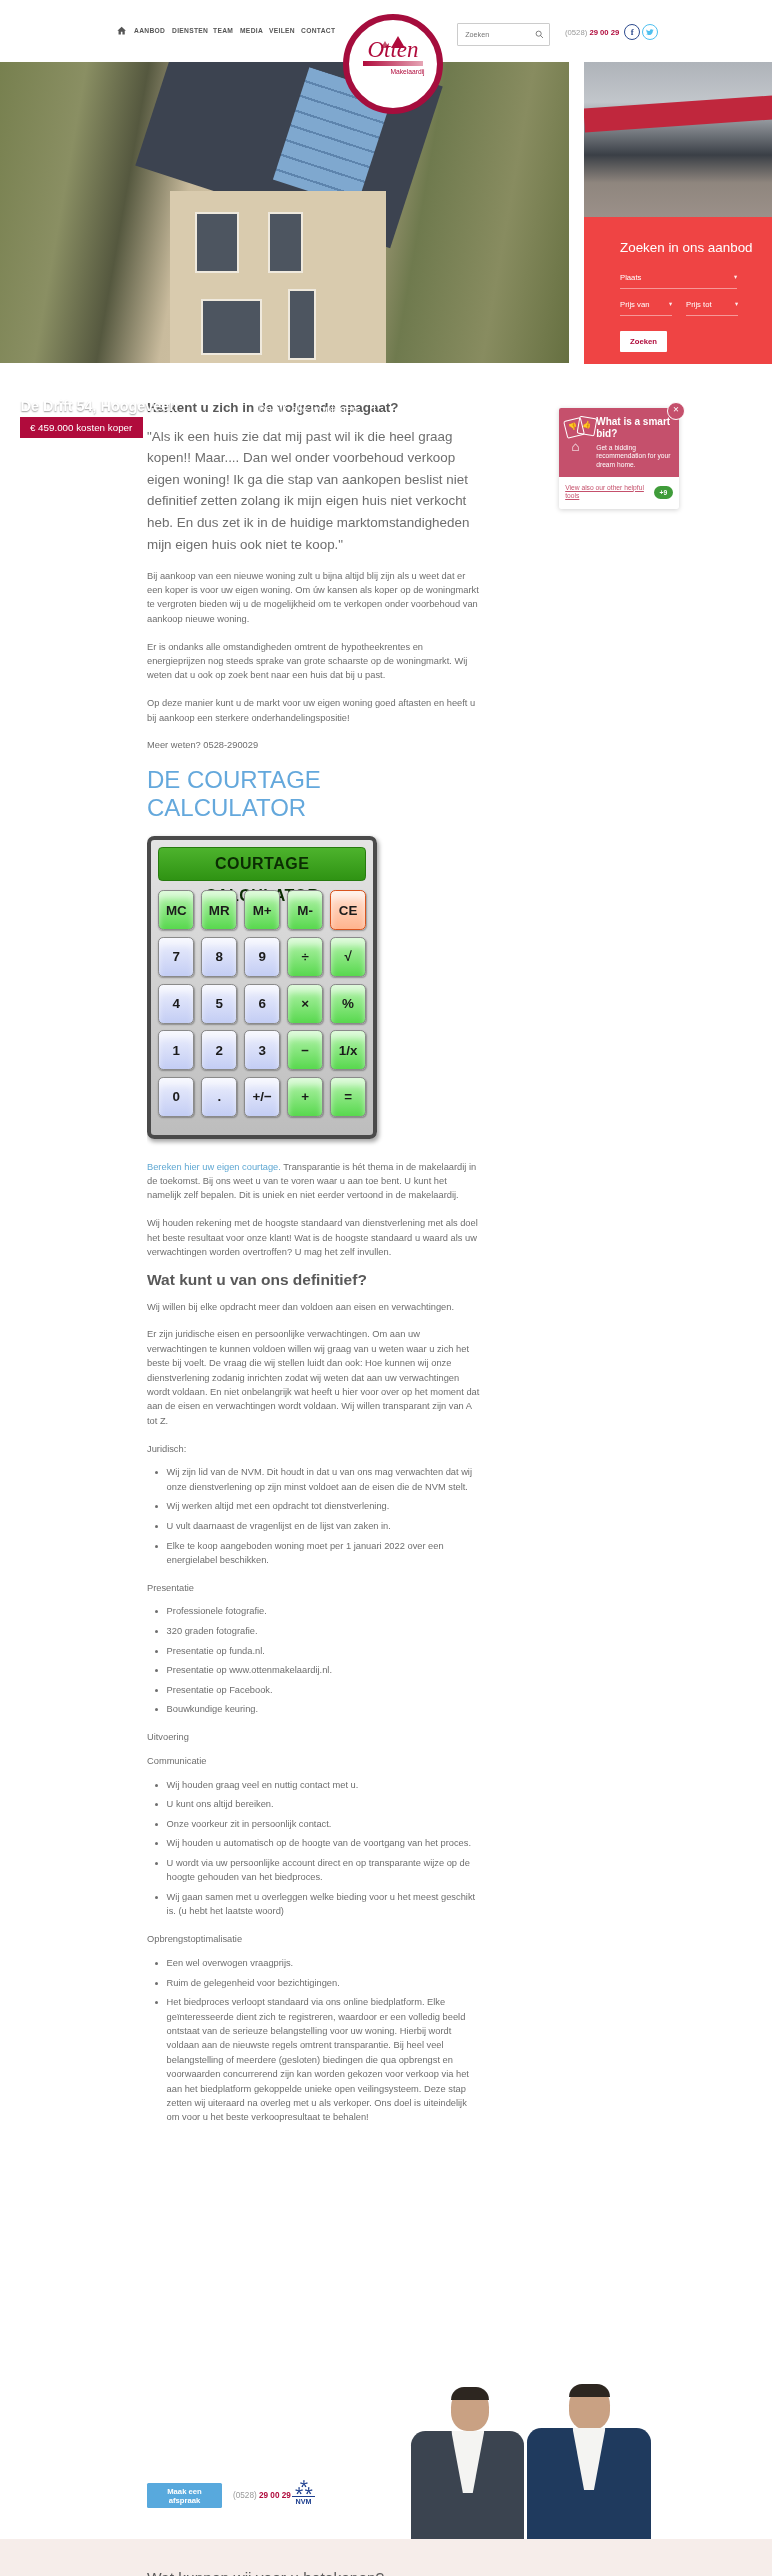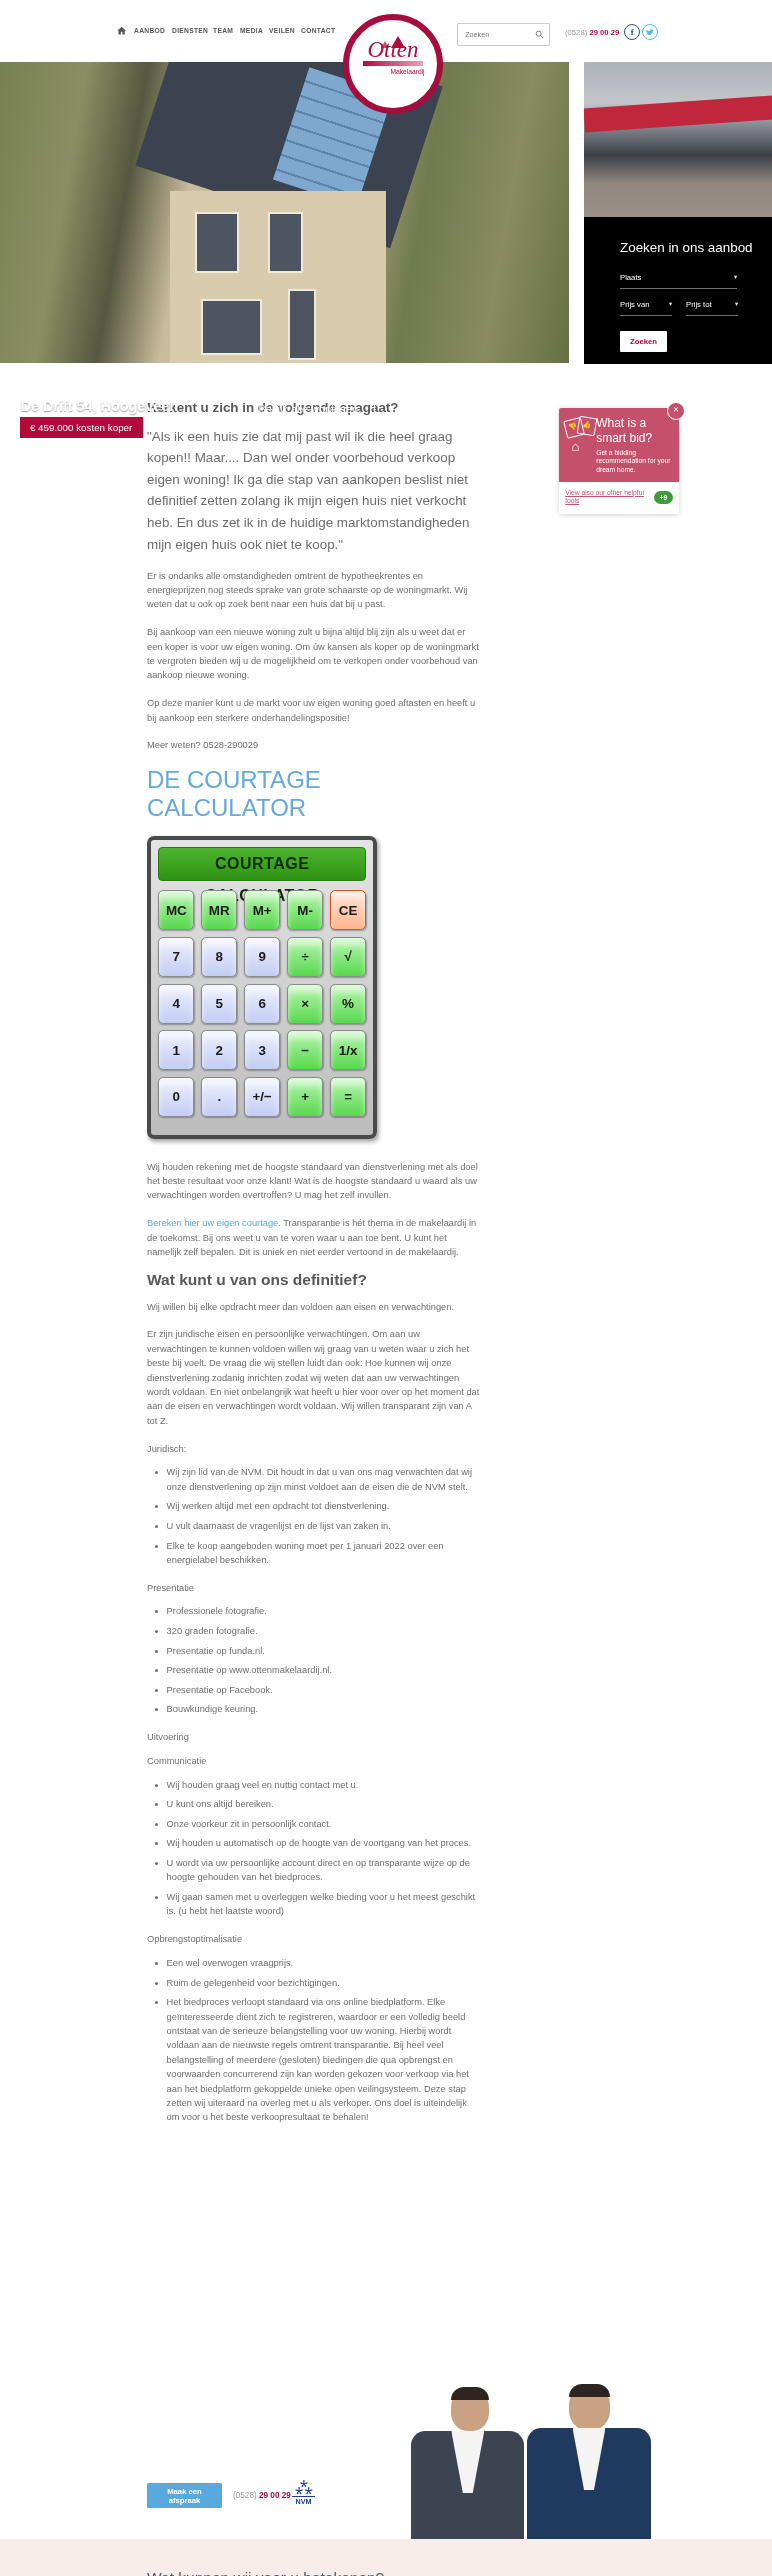--- a/index.html
+++ b/index.html
@@ -36,38 +36,38 @@
   #facade{position:absolute;left:170px;top:129px;width:216px;height:173px;background:#d9cbae;}
   .win{position:absolute;background:#4d5560;border:2.6px solid #efe9dd;}
   #hero-badge{position:absolute;left:19.6px;top:308px;background:#b00b3c;color:#fff;font-size:9.8px;padding:5.2px 10.3px;z-index:5;margin-top:47px;}
   #hero-addr{position:absolute;left:20.6px;top:336px;color:#fff;font-size:14.4px;font-weight:700;z-index:5;text-shadow:0 0.5px 1.5px rgba(0,0,0,.4);}
   #hero-cta{position:absolute;left:242px;top:332px;border:0.5px solid #fff;color:#fff;background:transparent;
      font-size:11px;padding:7.7px 15.5px;cursor:pointer;z-index:5;font-family:inherit;}
   #office-photo{position:absolute;left:584px;top:0;width:189px;height:155px;overflow:hidden;cursor:pointer;
      background:linear-gradient(#aeb3b9 0%,#c2c6cb 26%,#3a3f46 60%,#8f867e 78%,#9b9089 100%);}
   #awning{position:absolute;left:0;top:40px;width:189px;height:24px;background:#c0273d;transform:rotate(-4deg);}
   
-  #spanel{position:absolute;left:584px;top:155px;width:189px;height:147px;background:#000000;color:#fff;}
+  #spanel{position:absolute;left:584px;top:155px;width:189px;height:147px;background:#ef4444;color:#fff;}
   #spanel h2{font-weight:300;font-size:13.4px;margin:23px 0 0 36px;}
   .sfield{position:absolute;font-size:7.7px;color:#fff;cursor:pointer;border-bottom:0.5px solid rgba(255,255,255,.45);padding-bottom:6.2px;}
   .sfield .chev{float:right;font-size:6.2px;opacity:.9;}
   #f-plaats{left:36px;top:56px;width:117px;}
   #f-van{left:36px;top:83px;width:52px;}
   #f-tot{left:102px;top:83px;width:52px;}
   #s-btn{position:absolute;left:36px;top:114px;width:47px;height:20.6px;background:#fff;color:#b00b3c;border:0;border-radius:1px;font-size:7.7px;font-weight:bold;cursor:pointer;font-family:inherit;}
   
   #widget{position:absolute;left:559px;top:408px;width:120px;z-index:20;box-shadow:0 1px 5.2px rgba(0,0,0,.18);border-radius:2.1px;background:#fff;}
   #widget-head{background:#c5506c;border-radius:2.1px 2.1px 0 0;padding:8.2px 6.2px 7.2px 5.2px;display:flex;}
   #widget-ic{width:32px;flex:none;position:relative;height:40px;}
   #widget-ic .card{position:absolute;width:15.5px;height:15.5px;border:1px solid #fff;border-radius:2.1px;}
   #widget-ic .c1{left:1px;top:3.1px;transform:rotate(-14deg);}
   #widget-ic .c2{left:13.4px;top:1px;transform:rotate(10deg);}
   #widget-ic .thumb{color:#fff;font-size:7.2px;line-height:14.4px;display:block;text-align:center;}
   #widget-ic .house{position:absolute;left:7.2px;top:23px;color:#fff;font-size:13.4px;}
-  #widget-title{color:#fff;font-weight:normal;font-size:12px;line-height:1.2;}
+  #widget-title{color:#fff;font-weight:bold;font-size:10px;line-height:1.2;}
   #widget-body{color:#fff;font-size:6.7px;margin-top:3.6px;line-height:1.3;}
   #widget-foot{padding:6.7px 6.2px 7.7px;display:flex;align-items:center;}
   #widget-link{color:#c5506c;font-size:6.7px;text-decoration:underline;cursor:pointer;line-height:1.3;flex:1;}
   #widget-badge{background:#3f9c3a;color:#fff;font-size:6.7px;font-weight:bold;border-radius:7.2px;padding:3.1px 5.7px;cursor:pointer;}
   #widget-close{position:absolute;right:-6.2px;top:-6.2px;width:16.5px;height:16.5px;background:#c5506c;border:1px solid #fff;color:#fff;
       border-radius:50%;text-align:center;line-height:14.4px;font-size:7.7px;cursor:pointer;}
   
   #article{position:absolute;left:147px;top:401px;width:335px;height:2020px;overflow:hidden;font-size:9.3px;line-height:14.4px;color:#6e6e6e;}
   #article h1{color:#c22557;font-weight:300;font-size:23px;line-height:28px;margin:0 0 12.4px;}
   #article h3{color:#595959;font-weight:bold;font-size:13.4px;margin:0 0 10.3px;}
@@ -203,22 +203,22 @@
   <div id="widget-foot">
     <span id="widget-link">View also our other helpful tools</span>
     <span id="widget-badge">+9</span>
   </div>
   <div id="widget-close">✕</div>
 </div>
 
 <div id="article">
   <h3>Herkent u zich in de volgende spagaat?</h3>
   <p class="quote">"Als ik een huis zie dat mij past wil ik die heel graag kopen!! Maar.... Dan wel onder voorbehoud verkoop eigen woning! Ik ga die stap van aankopen beslist niet definitief zetten zolang ik mijn eigen huis niet verkocht heb. En dus zet ik in de huidige marktomstandigheden mijn eigen huis ook niet te koop."</p>
+  <p>Bij aankoop van een nieuwe woning zult u bijna altijd blij zijn als u weet dat er een koper is voor uw eigen woning. Om úw kansen als koper op de woningmarkt te vergroten bieden wij u de mogelijkheid om te verkopen onder voorbehoud van aankoop nieuwe woning.</p>
   <p>Er is ondanks alle omstandigheden omtrent de hypotheekrentes en energieprijzen nog steeds sprake van grote schaarste op de woningmarkt. Wij weten dat u ook op zoek bent naar een huis dat bij u past.</p>
-  <p>Bij aankoop van een nieuwe woning zult u bijna altijd blij zijn als u weet dat er een koper is voor uw eigen woning. Om úw kansen als koper op de woningmarkt te vergroten bieden wij u de mogelijkheid om te verkopen onder voorbehoud van aankoop nieuwe woning.</p>
   <p>Op deze manier kunt u de markt voor uw eigen woning goed aftasten en heeft u bij aankoop een sterkere onderhandelingspositie!</p>
   <p>Meer weten? 0528-290029</p>
   <div id="calc-h">DE COURTAGE CALCULATOR</div>
 
   <div id="calc">
     <div id="calc-title">COURTAGE CALCULATOR</div>
     <div id="keys">
       <button class="key mem">MC</button>
       <button class="key mem">MR</button>
       <button class="key mem">M+</button>
@@ -240,22 +240,22 @@
       <button class="key op">−</button>
       <button class="key op">1/x</button>
       <button class="key dig">0</button>
       <button class="key dig">.</button>
       <button class="key dig">+/−</button>
       <button class="key op">+</button>
       <button class="key op">=</button>
     </div>
   </div>
 
+  <p><a class="blue">Bereken hier uw eigen courtage.</a><span> Transparantie is hét thema in de makelaardij in de toekomst. Bij ons weet u van te voren waar u aan toe bent. U kunt het namelijk zelf bepalen. Dit is uniek en niet eerder vertoond in de makelaardij.</span></p>
   <p>Wij houden rekening met de hoogste standaard van dienstverlening met als doel het beste resultaat voor onze klant! Wat is de hoogste standaard u waard als uw verwachtingen worden overtroffen? U mag het zelf invullen.</p>
-  <p><a class="blue">Bereken hier uw eigen courtage.</a><span> Transparantie is hét thema in de makelaardij in de toekomst. Bij ons weet u van te voren waar u aan toe bent. U kunt het namelijk zelf bepalen. Dit is uniek en niet eerder vertoond in de makelaardij.</span></p>
   <h2>Wat kunt u van ons definitief?</h2>
   <p>Wij willen bij elke opdracht meer dan voldoen aan eisen en verwachtingen.</p>
   <p>Er zijn juridische eisen en persoonlijke verwachtingen. Om aan uw verwachtingen te kunnen voldoen willen wij graag van u weten waar u zich het beste bij voelt. De vraag die wij stellen luidt dan ook: Hoe kunnen wij onze dienstverlening zodanig inrichten zodat wij weten dat aan uw verwachtingen wordt voldaan. En niet onbelangrijk wat heeft u hier voor over op het moment dat aan de eisen en verwachtingen wordt voldaan. Wij willen transparant zijn van A tot Z.</p>
 
   <p class="lbl">Juridisch:</p>
   <ul>
     <li>Wij zijn lid van de NVM. Dit houdt in dat u van ons mag verwachten dat wij onze dienstverlening op zijn minst voldoet aan de eisen die de NVM stelt.</li>
     <li>Wij werken altijd met een opdracht tot dienstverlening.</li>
     <li>U vult daarnaast de vragenlijst en de lijst van zaken in.</li>
     <li>Elke te koop aangeboden woning moet per 1 januari 2022 over een energielabel beschikken.</li>

